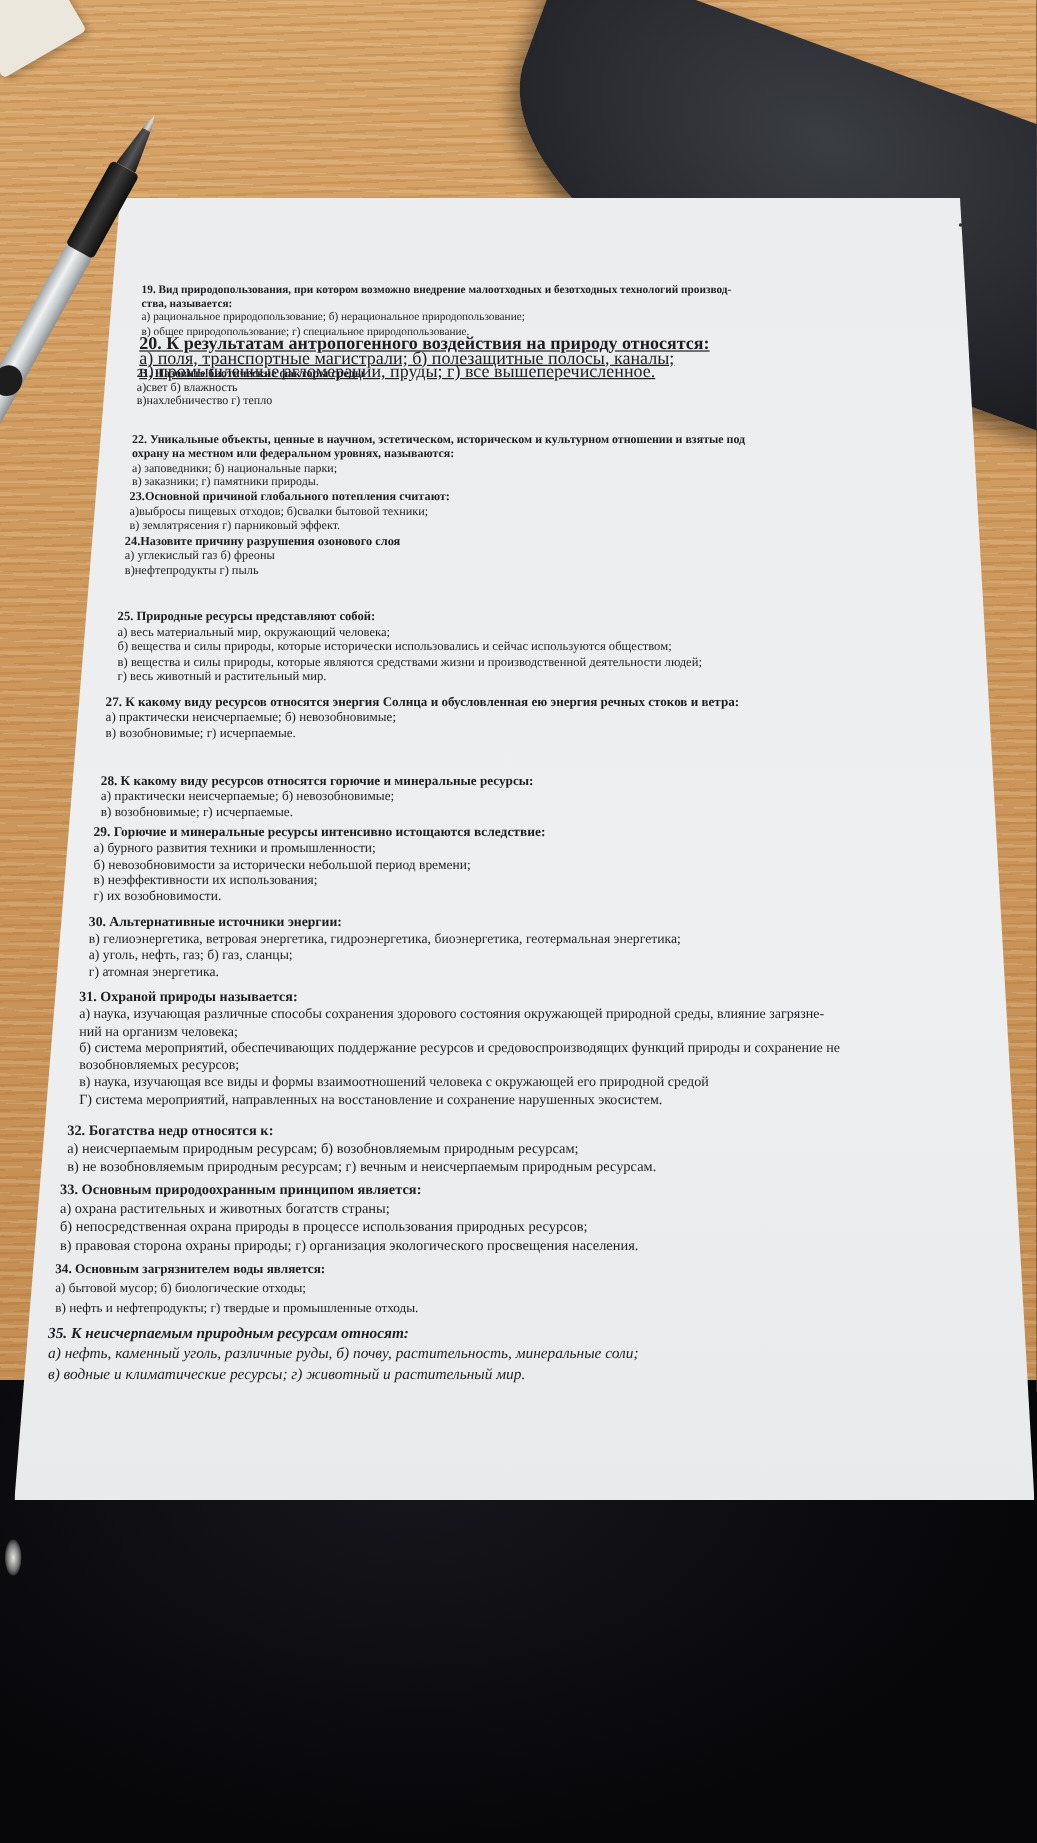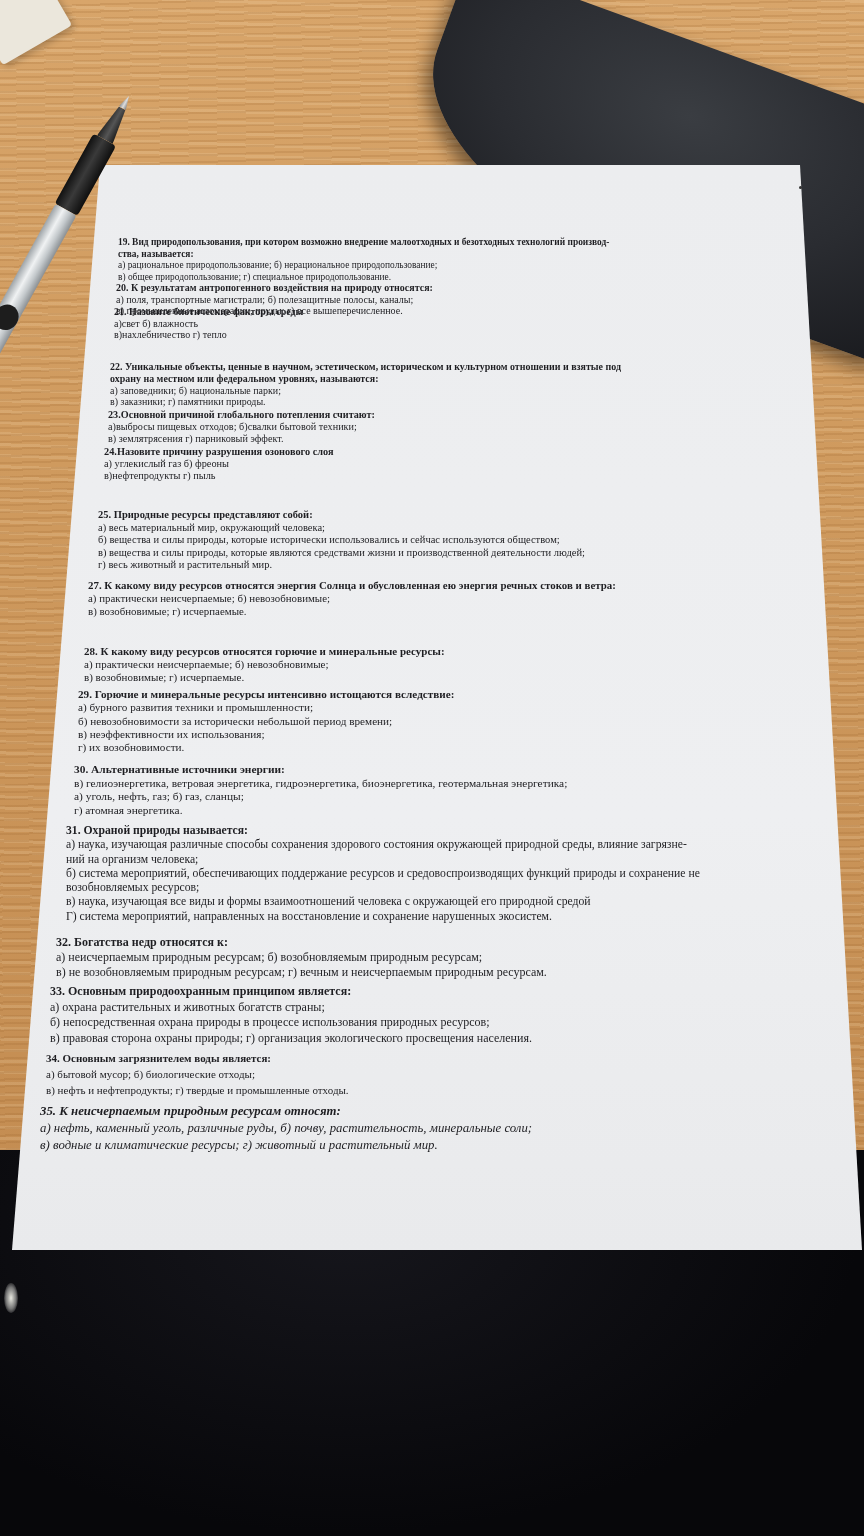--- a/index.html
+++ b/index.html
@@ -76,21 +76,21 @@
 
 <div class="content">
 
   <div class="q" style="left:118px;top:236px;font-size:9.6px;line-height:11.5px;transform:scaleX(0.98);">
     <span class="ln"><b>19.</b> <b>Вид природопользования, при котором возможно внедрение малоотходных и безотходных технологий производ-</b></span>
     <span class="ln"><b>ства, называется:</b></span>
     <span class="ln">а) рациональное природопользование;  б) нерациональное природопользование;</span>
     <span class="ln">в) общее природопользование;  г) специальное природопользование.</span>
   </div>
 
-  <div class="q" style="left:116px;top:282px;font-size:10px;line-height:11.5px;">
+  <div class="q" style="left:116px;top:282px;font-size:15px;line-height:11.5px;text-decoration:underline;">
     <span class="ln"><b>20.</b> <b>К результатам антропогенного воздействия на природу относятся:</b></span>
     <span class="ln">а) поля, транспортные магистрали;  б) полезащитные полосы, каналы;</span>
     <span class="ln">в) промышленные агломерации, пруды;   г) все вышеперечисленное.</span>
   </div>
 
   <div class="q" style="left:114px;top:306px;font-size:10px;line-height:11.5px;">
     <span class="ln"><b>21.</b> <b>Назовите биотические факторы среды</b></span>
     <span class="ln">а)свет   б) влажность</span>
     <span class="ln">в)нахлебничество   г) тепло</span>
   </div>

